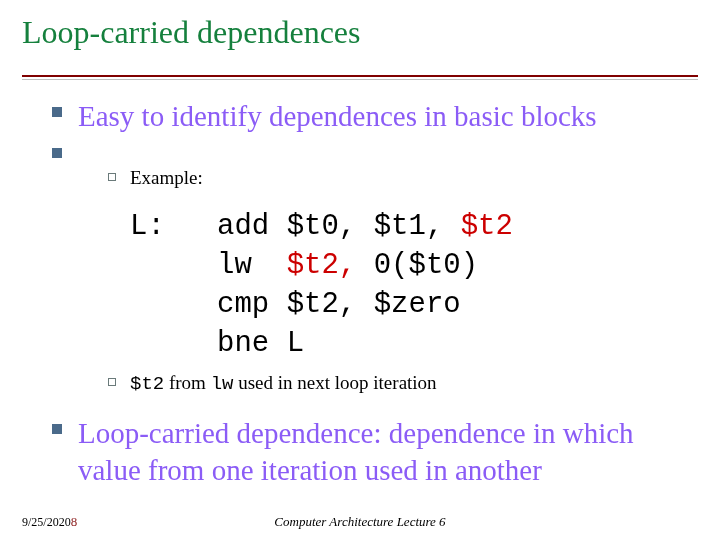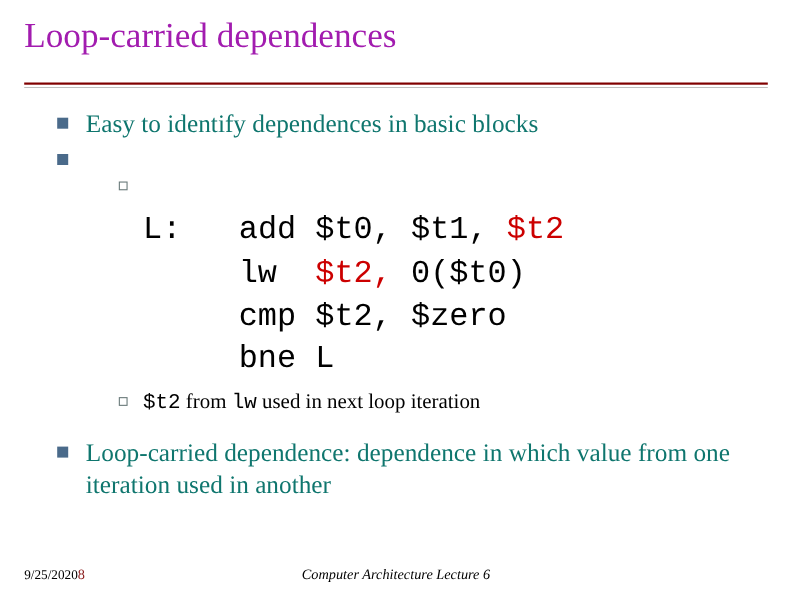--- a/index.html
+++ b/index.html
@@ -5,21 +5,21 @@
   * { margin: 0; padding: 0; box-sizing: border-box; }
   html, body { width: 720px; height: 540px; overflow: hidden; }
   body {
     font-family: "Times New Roman", Times, serif;
     background: #fff;
     position: relative;
     padding: 14px 22px 12px 22px;
   }
   .title {
     font-size: 32px;
-    color: #a21caf;
+    color: #15803d;
     padding-bottom: 6px;
     margin-bottom: 18px;
   }
   .rule {
     border-bottom: 2px solid #800000;
     margin-bottom: 2px;
   }
   .shadow-rule {
     border-bottom: 1px solid rgba(0,0,0,0.25);
     margin-bottom: 18px;
@@ -31,22 +31,22 @@
     margin-bottom: 4px;
   }
   .bullet-square {
     width: 10px; height: 10px;
     background: #4a6a8a;
     margin-top: 9px;
     margin-right: 16px;
     flex-shrink: 0;
   }
   .bullet-text {
-    font-size: 23px;
-    color: #0f766e;
+    font-size: 29px;
+    color: #8b5cf6;
     line-height: 1.28;
   }
   .sub-row {
     display: flex;
     align-items: flex-start;
     margin-left: 86px;
     margin-top: 8px;
     margin-bottom: 2px;
   }
   .sub-square {
@@ -113,20 +113,21 @@
   <div class="bullet-square"></div>
   <div class="bullet-text">Easy to identify dependences in basic blocks</div>
 </div>
 
 <div class="bullet-row">
   <div class="bullet-square"></div>
 </div>
 
 <div class="sub-row">
   <div class="sub-square"></div>
+  <div class="sub-text">Example:</div>
 </div>
 
 <div class="code-block"><span>L:</span>   <span>add</span> <span>$t0,</span> <span>$t1,</span> <span class="red">$t2</span>
      <span>lw</span>  <span class="red">$t2,</span> <span>0($t0)</span>
      <span>cmp</span> <span>$t2,</span> <span>$zero</span>
      <span>bne</span> <span>L</span></div>
 
 <div class="sub-row">
   <div class="sub-square"></div>
   <div class="sub-text"><span class="mono">$t2</span><span> from </span><span class="mono">lw</span><span> used in next loop iteration</span></div>

